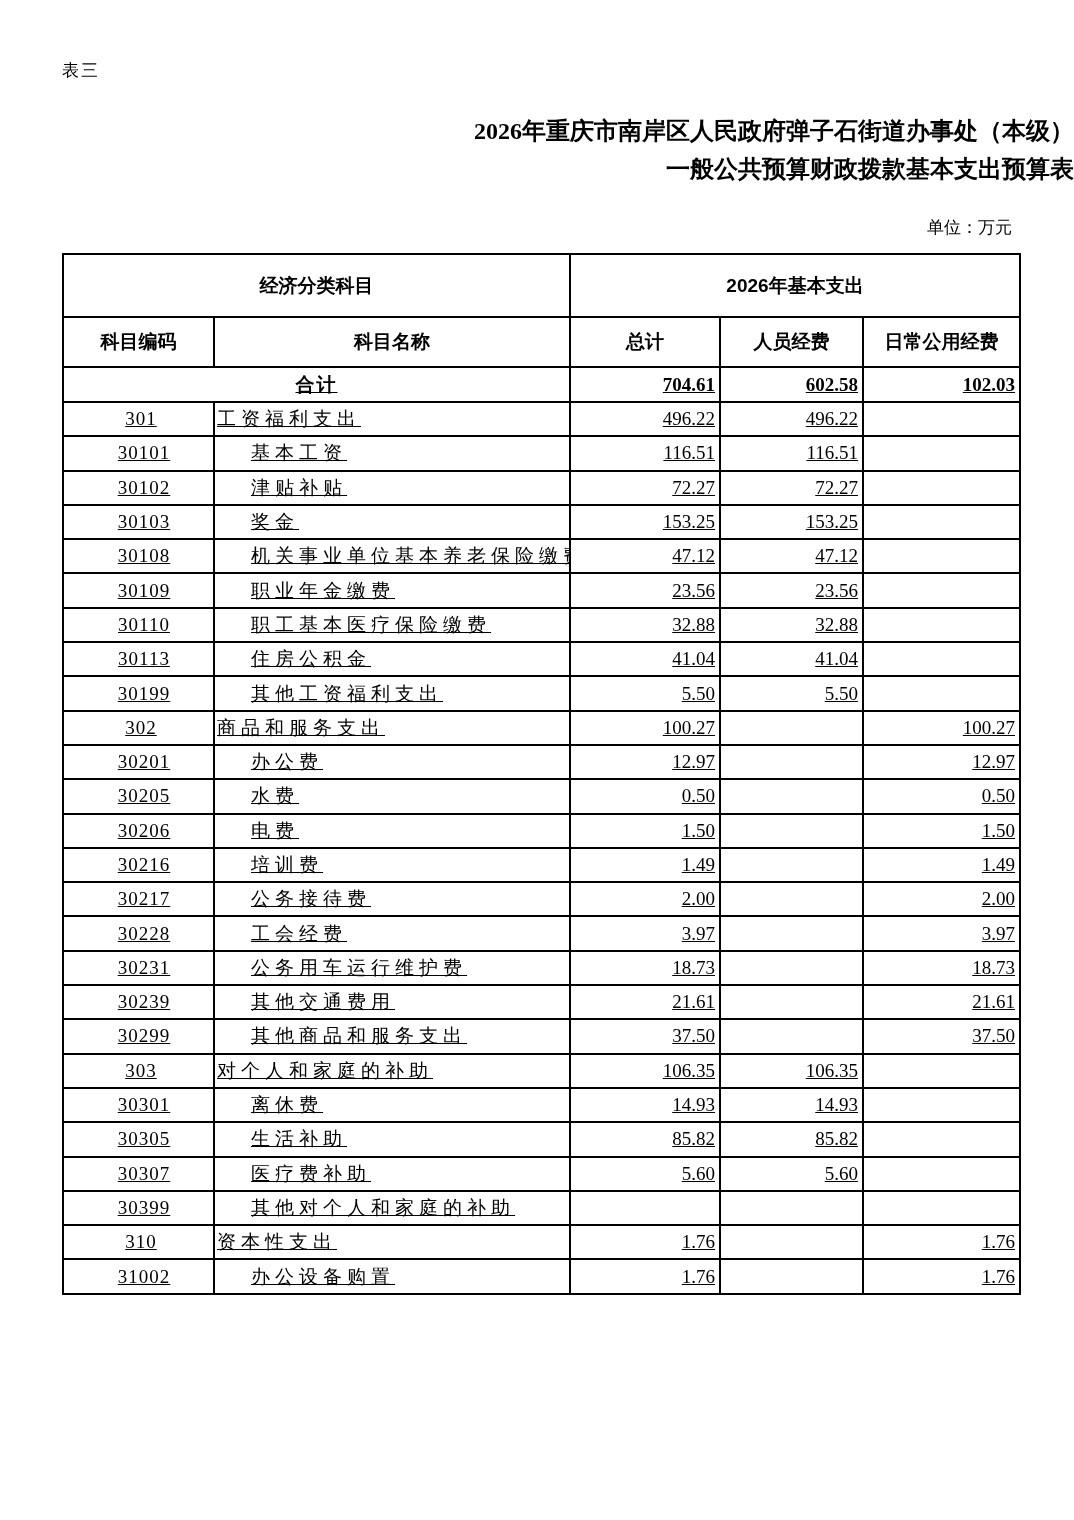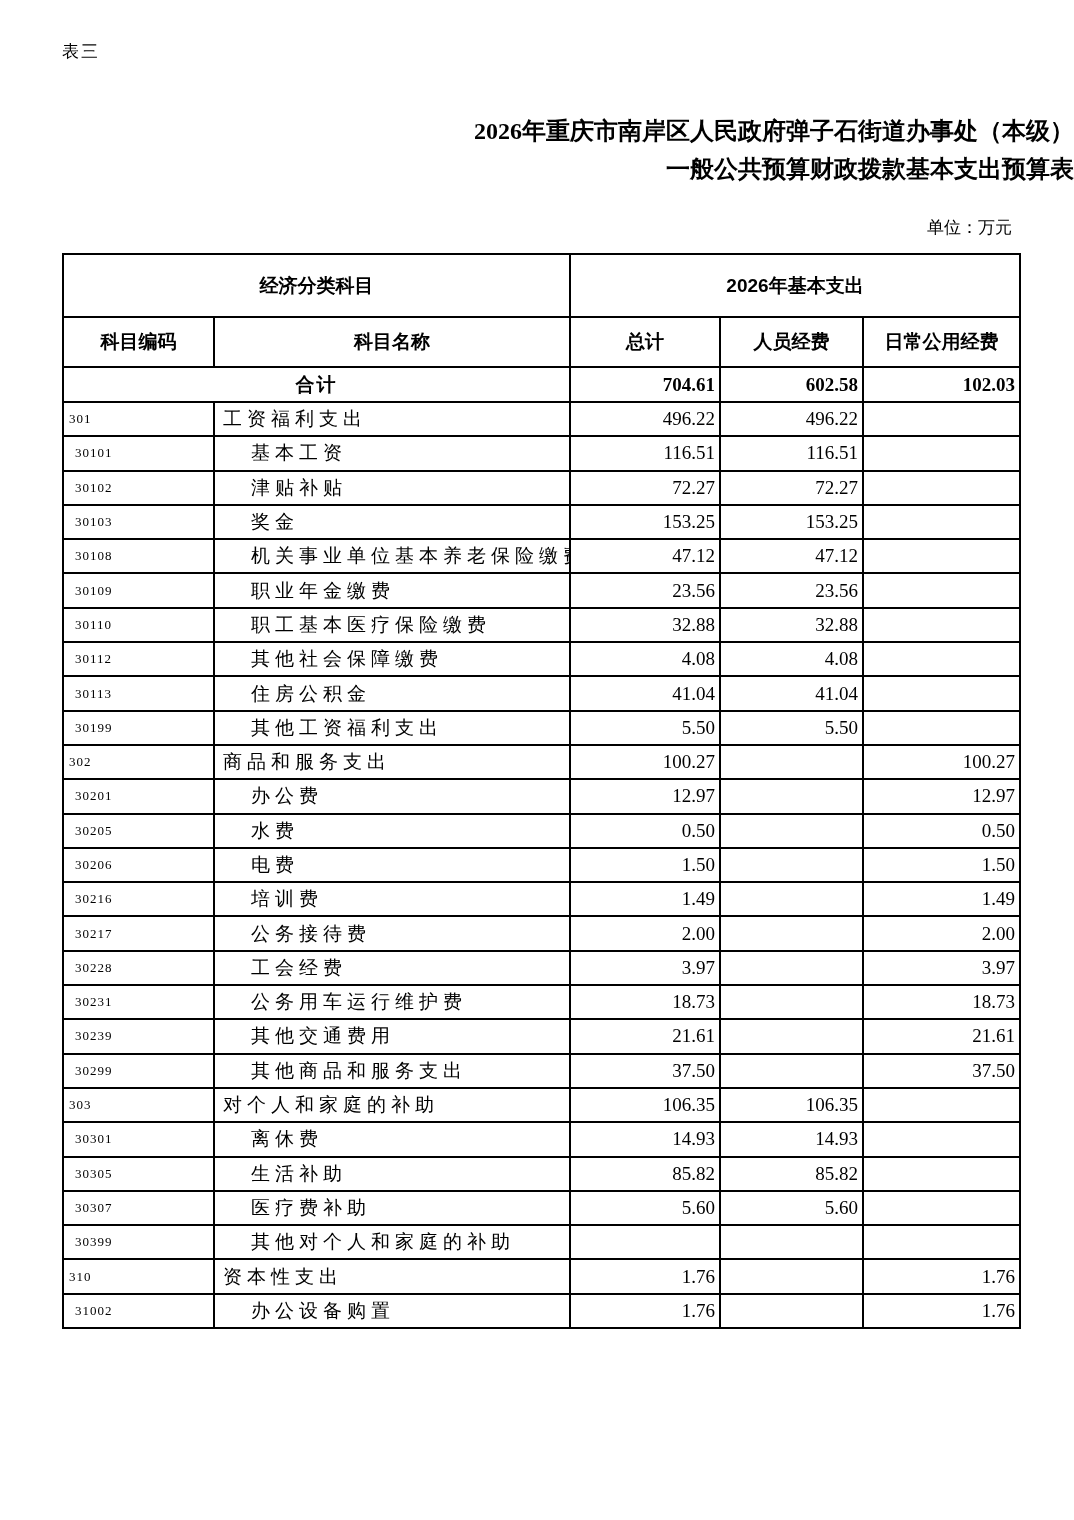--- a/index.html
+++ b/index.html
@@ -9,21 +9,21 @@
   * { margin: 0; padding: 0; box-sizing: border-box; }
   html, body {
     width: 1074px; height: 1520px;
     background: var(--paper);
     color: var(--ink);
     font-family: "Liberation Serif", "DejaVu Serif", serif;
   }
   .page { position: relative; width: 1074px; height: 1520px; overflow: hidden; }
 
   .doc-tag {
-    position: absolute; left: 62px; top: 40px;
+    position: absolute; left: 62px; top: 59px;
     font-size: 17px; letter-spacing: 2px;
   }
   .doc-title {
     position: absolute; left: 0; top: 112px; width: 1074px;
     text-align: right;
     font-size: 24px; font-weight: bold; line-height: 38px;
     font-family: "Liberation Serif", "DejaVu Serif", serif;
   }
   .unit-label {
     position: absolute; top: 216px; right: 62px;
@@ -43,36 +43,36 @@
     overflow: hidden; white-space: nowrap;
   }
   thead th {
     font-family: "Liberation Sans", "DejaVu Sans", sans-serif;
     font-weight: bold; font-size: 19px;
     text-align: center;
   }
   tr.hdr-group th { height: 63px; }
   tr.hdr-cols  th { height: 50px; }
 
-  tbody tr { height: 34.3px; }
+  tbody tr { height: 34.3px; text-decoration: underline; }
   tr.total-row { height: 35px; }
   tr.total-row td { font-weight: bold; }
   tr.total-row .total-label {
     font-family: "Liberation Sans", "DejaVu Sans", sans-serif;
     text-align: center; font-size: 19px; letter-spacing: 2px;
   }
 
   td.code {
-    font-size: 13px; letter-spacing: 1px;
-    padding-left: 5px; text-align: left;
+    font-size: 19px; letter-spacing: 1px;
+    padding-left: 5px; text-align: center;
   }
   td.code.lvl2 { padding-left: 11px; }
   td.name {
     font-size: 19px; letter-spacing: 5px;
-    padding-left: 8px; text-align: left;
+    padding-left: 2px; text-align: left;
   }
   td.name.lvl2 { padding-left: 36px; }
   td.num {
     font-size: 19px; text-align: right; padding-right: 4px;
   }
 </style>
 </head>
 <body>
 
 <div class="page">
@@ -157,27 +157,20 @@
           <td class="num"></td>
         </tr>
         <tr>
           <td class="code lvl2">30110</td>
           <td class="name lvl2">职工基本医疗保险缴费</td>
           <td class="num">32.88</td>
           <td class="num">32.88</td>
           <td class="num"></td>
         </tr>
         <tr>
-          <td class="code lvl2">30112</td>
-          <td class="name lvl2">其他社会保障缴费</td>
-          <td class="num">4.08</td>
-          <td class="num">4.08</td>
-          <td class="num"></td>
-        </tr>
-        <tr>
           <td class="code lvl2">30113</td>
           <td class="name lvl2">住房公积金</td>
           <td class="num">41.04</td>
           <td class="num">41.04</td>
           <td class="num"></td>
         </tr>
         <tr>
           <td class="code lvl2">30199</td>
           <td class="name lvl2">其他工资福利支出</td>
           <td class="num">5.50</td>

